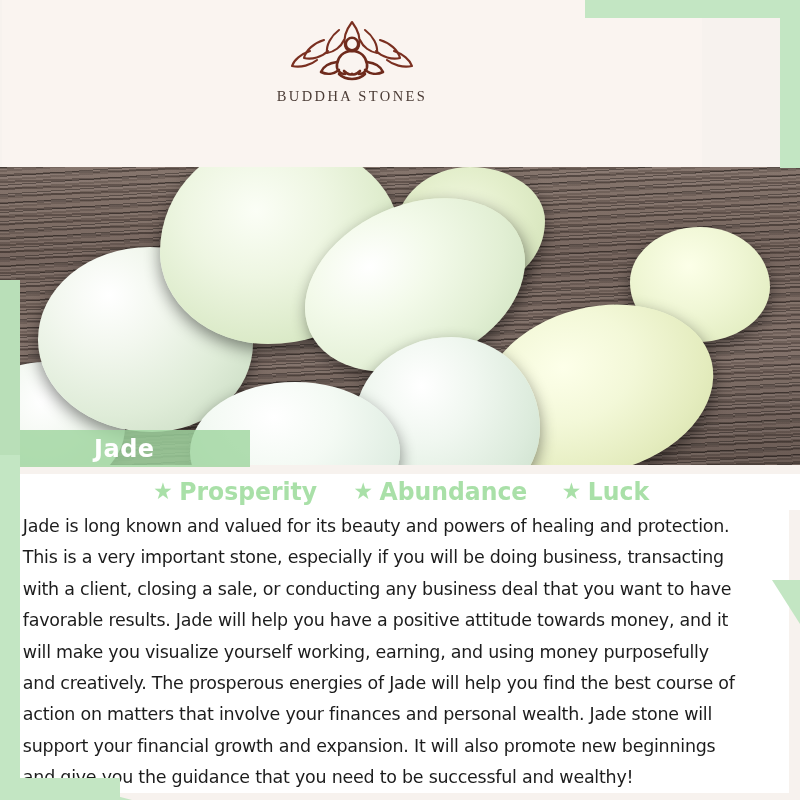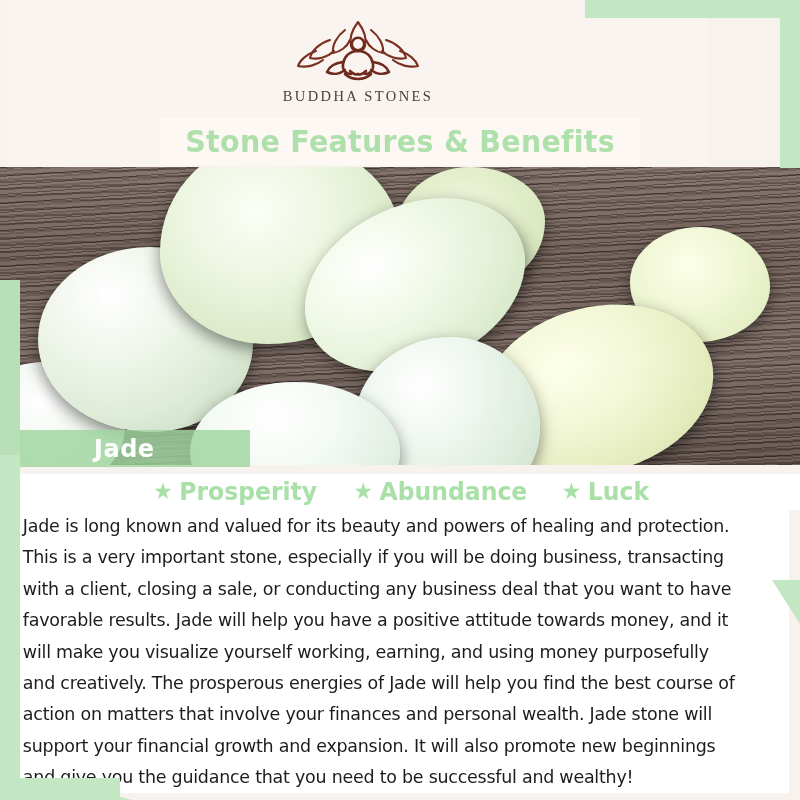--- a/index.html
+++ b/index.html
@@ -68,21 +68,21 @@
     position: absolute;
     left: 0; top: 280px;
     width: 20px; height: 180px;
     background: #b9dfb8;
     z-index: 4;
   }
 
   
   .header {
     position: absolute;
-    top: 0; left: 8px;
+    top: 0; left: 2px;
     width: 700px; height: 167px;
     background: #faf4f0;
     z-index: 3;
   }
   .logo-wrap {
     position: absolute;
     top: 16px; left: 0; right: 0;
     display: flex;
     flex-direction: column;
     align-items: center;
@@ -280,23 +280,20 @@
           <path d="M83 55 C80 58, 77 59, 75 58"></path>
         </g>
       </svg>
       <div class="logo-text">BUDDHA STONES</div>
     </div>
   </div>
 
   <div class="deco-right-bar"></div>
   <div class="deco-top-right"></div>
 
-  <div class="title-band">
-    <div class="title-text">Stone Features &amp; Benefits</div>
-  </div>
 
   <div class="photo">
     <div class="wood"></div>
     <div class="stone s9"></div>
     <div class="stone s1"></div>
     <div class="stone s4"></div>
     <div class="stone s2"></div>
     <div class="stone s8"></div>
     <div class="stone s3"></div>
     <div class="stone s5"></div>

